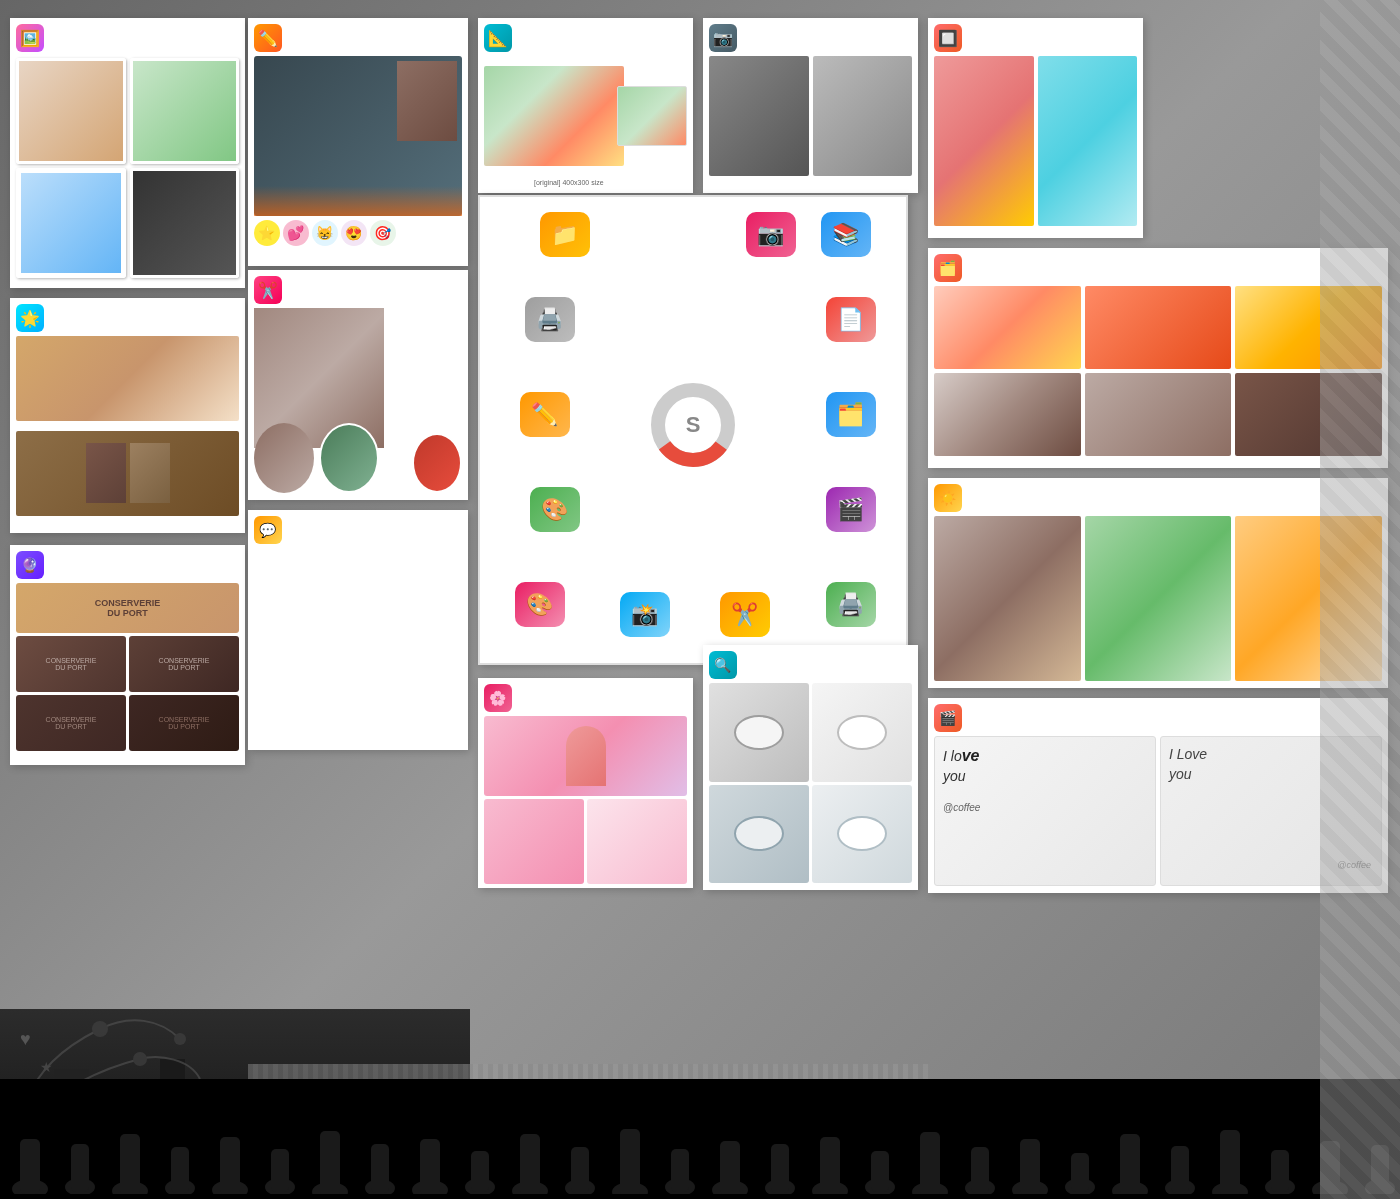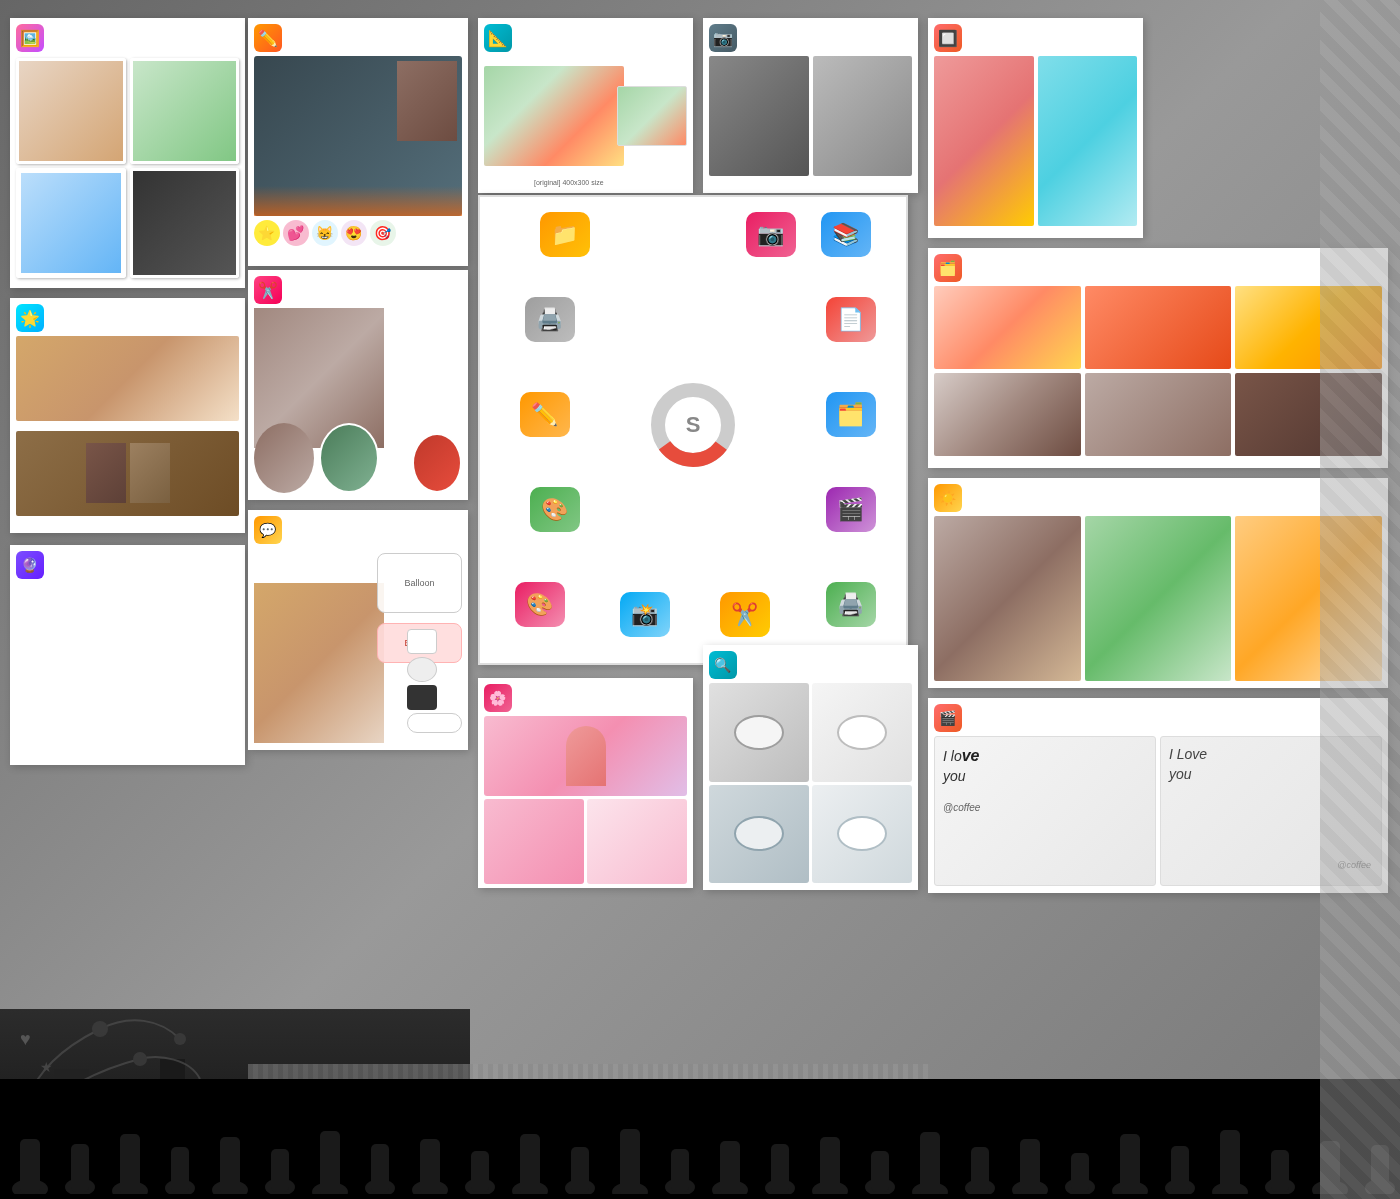--- a/index.html
+++ b/index.html
@@ -250,40 +250,46 @@
     <div style="font-size:14px;font-weight:bold;color:#666;text-align:center;"></div>
     <div style="font-size:10px;color:#999;"></div>
   </div>
 </div>
 
 <div class="card" style="left:10px; top:545px; width:235px; height:220px; padding:6px;">
   <div style="display:flex; align-items:center; gap:6px; margin-bottom:4px;">
     <div style="width:28px;height:28px;background:linear-gradient(135deg,#7c4dff,#651fff);border-radius:6px;font-size:14px;display:flex;align-items:center;justify-content:center;">🔮</div>
     <span class="panel-title" style="font-size:11px;"></span>
   </div>
+  <div style="position:relative;height:175px;">
+
+    <div style="width:100%;height:50px;background:linear-gradient(135deg,#d4a76a,#c8956c);border-radius:3px;margin-bottom:3px;display:flex;align-items:center;justify-content:center;">
+      <div style="color:#5d4037;font-size:9px;font-weight:bold;text-align:center;">CONSERVERIE<br>DU PORT</div>
+    </div>
+    <div style="display:grid;grid-template-columns:1fr 1fr;gap:3px;height:115px;">
+      <div style="background:linear-gradient(135deg,#6d4c41,#4e342e);border-radius:3px;display:flex;align-items:center;justify-content:center;">
+          <div style="color:#bcaaa4;font-size:7px;text-align:center;">CONSERVERIE<br>DU PORT</div>
+        </div>
+      <div style="background:linear-gradient(135deg,#5d4037,#3e2723);border-radius:3px;display:flex;align-items:center;justify-content:center;">
+          <div style="color:#bcaaa4;font-size:7px;text-align:center;">CONSERVERIE<br>DU PORT</div>
+        </div>
+      <div style="background:linear-gradient(135deg,#4e342e,#3e2723);border-radius:3px;display:flex;align-items:center;justify-content:center;">
+          <div style="color:#a1887f;font-size:7px;text-align:center;">CONSERVERIE<br>DU PORT</div>
+        </div>
+      <div style="background:linear-gradient(135deg,#3e2723,#2e1b14);border-radius:3px;display:flex;align-items:center;justify-content:center;">
+          <div style="color:#8d6e63;font-size:7px;text-align:center;">CONSERVERIE<br>DU PORT</div>
+        </div>
+    </div>
+  </div>
 </div>
 
 <div class="card" style="left:248px; top:510px; width:220px; height:240px; padding:6px;">
   <div style="display:flex; align-items:center; gap:6px; margin-bottom:4px;">
     <div style="width:28px;height:28px;background:linear-gradient(135deg,#ff9800,#ffd54f);border-radius:6px;font-size:14px;display:flex;align-items:center;justify-content:center;">💬</div>
     <span class="panel-title"></span>
-  </div>
-  <div style="position:relative;height:195px;">
-
-    <div style="position:absolute;bottom:0;left:0;width:130px;height:160px;background:linear-gradient(135deg,#d4a76a,#c8956c,#e8d5c4);"></div>
-
-    <div style="position:absolute;right:0;top:5px;width:85px;height:60px;background:rgba(255,255,255,0.9);border:1px solid #ccc;border-radius:8px;display:flex;align-items:center;justify-content:center;font-size:9px;color:#666;">Balloon</div>
-    <div style="position:absolute;right:0;top:75px;width:85px;height:40px;background:rgba(255,220,220,0.9);border:1px solid #ffb3b3;border-radius:8px;display:flex;align-items:center;justify-content:center;font-size:9px;color:#c0392b;">Balloon</div>
-
-    <div style="position:absolute;bottom:10px;right:0;display:flex;flex-direction:column;gap:3px;">
-      <div style="width:30px;height:25px;background:white;border:1px solid #ccc;border-radius:4px;"></div>
-      <div style="width:30px;height:25px;background:#eee;border:1px solid #ccc;border-radius:50%;"></div>
-      <div style="width:30px;height:25px;background:#333;border-radius:4px;"></div>
-      <div style="width:55px;height:20px;background:white;border:1px solid #ccc;border-radius:10px;"></div>
-    </div>
   </div>
 </div>
 
 <div class="card" style="left:928px; top:478px; width:460px; height:210px; padding:6px;">
   <div style="display:flex; align-items:center; gap:6px; margin-bottom:4px;">
     <div style="width:28px;height:28px;background:linear-gradient(135deg,#ff9800,#ffd54f);border-radius:6px;font-size:14px;display:flex;align-items:center;justify-content:center;">☀️</div>
     <span class="panel-title"></span>
   </div>
   <div style="display:grid;grid-template-columns:1fr 1fr 1fr;gap:4px;height:165px;">
     <div style="background:linear-gradient(135deg,#bcaaa4,#8d6e63,#d4b896);border-radius:2px;"></div>

